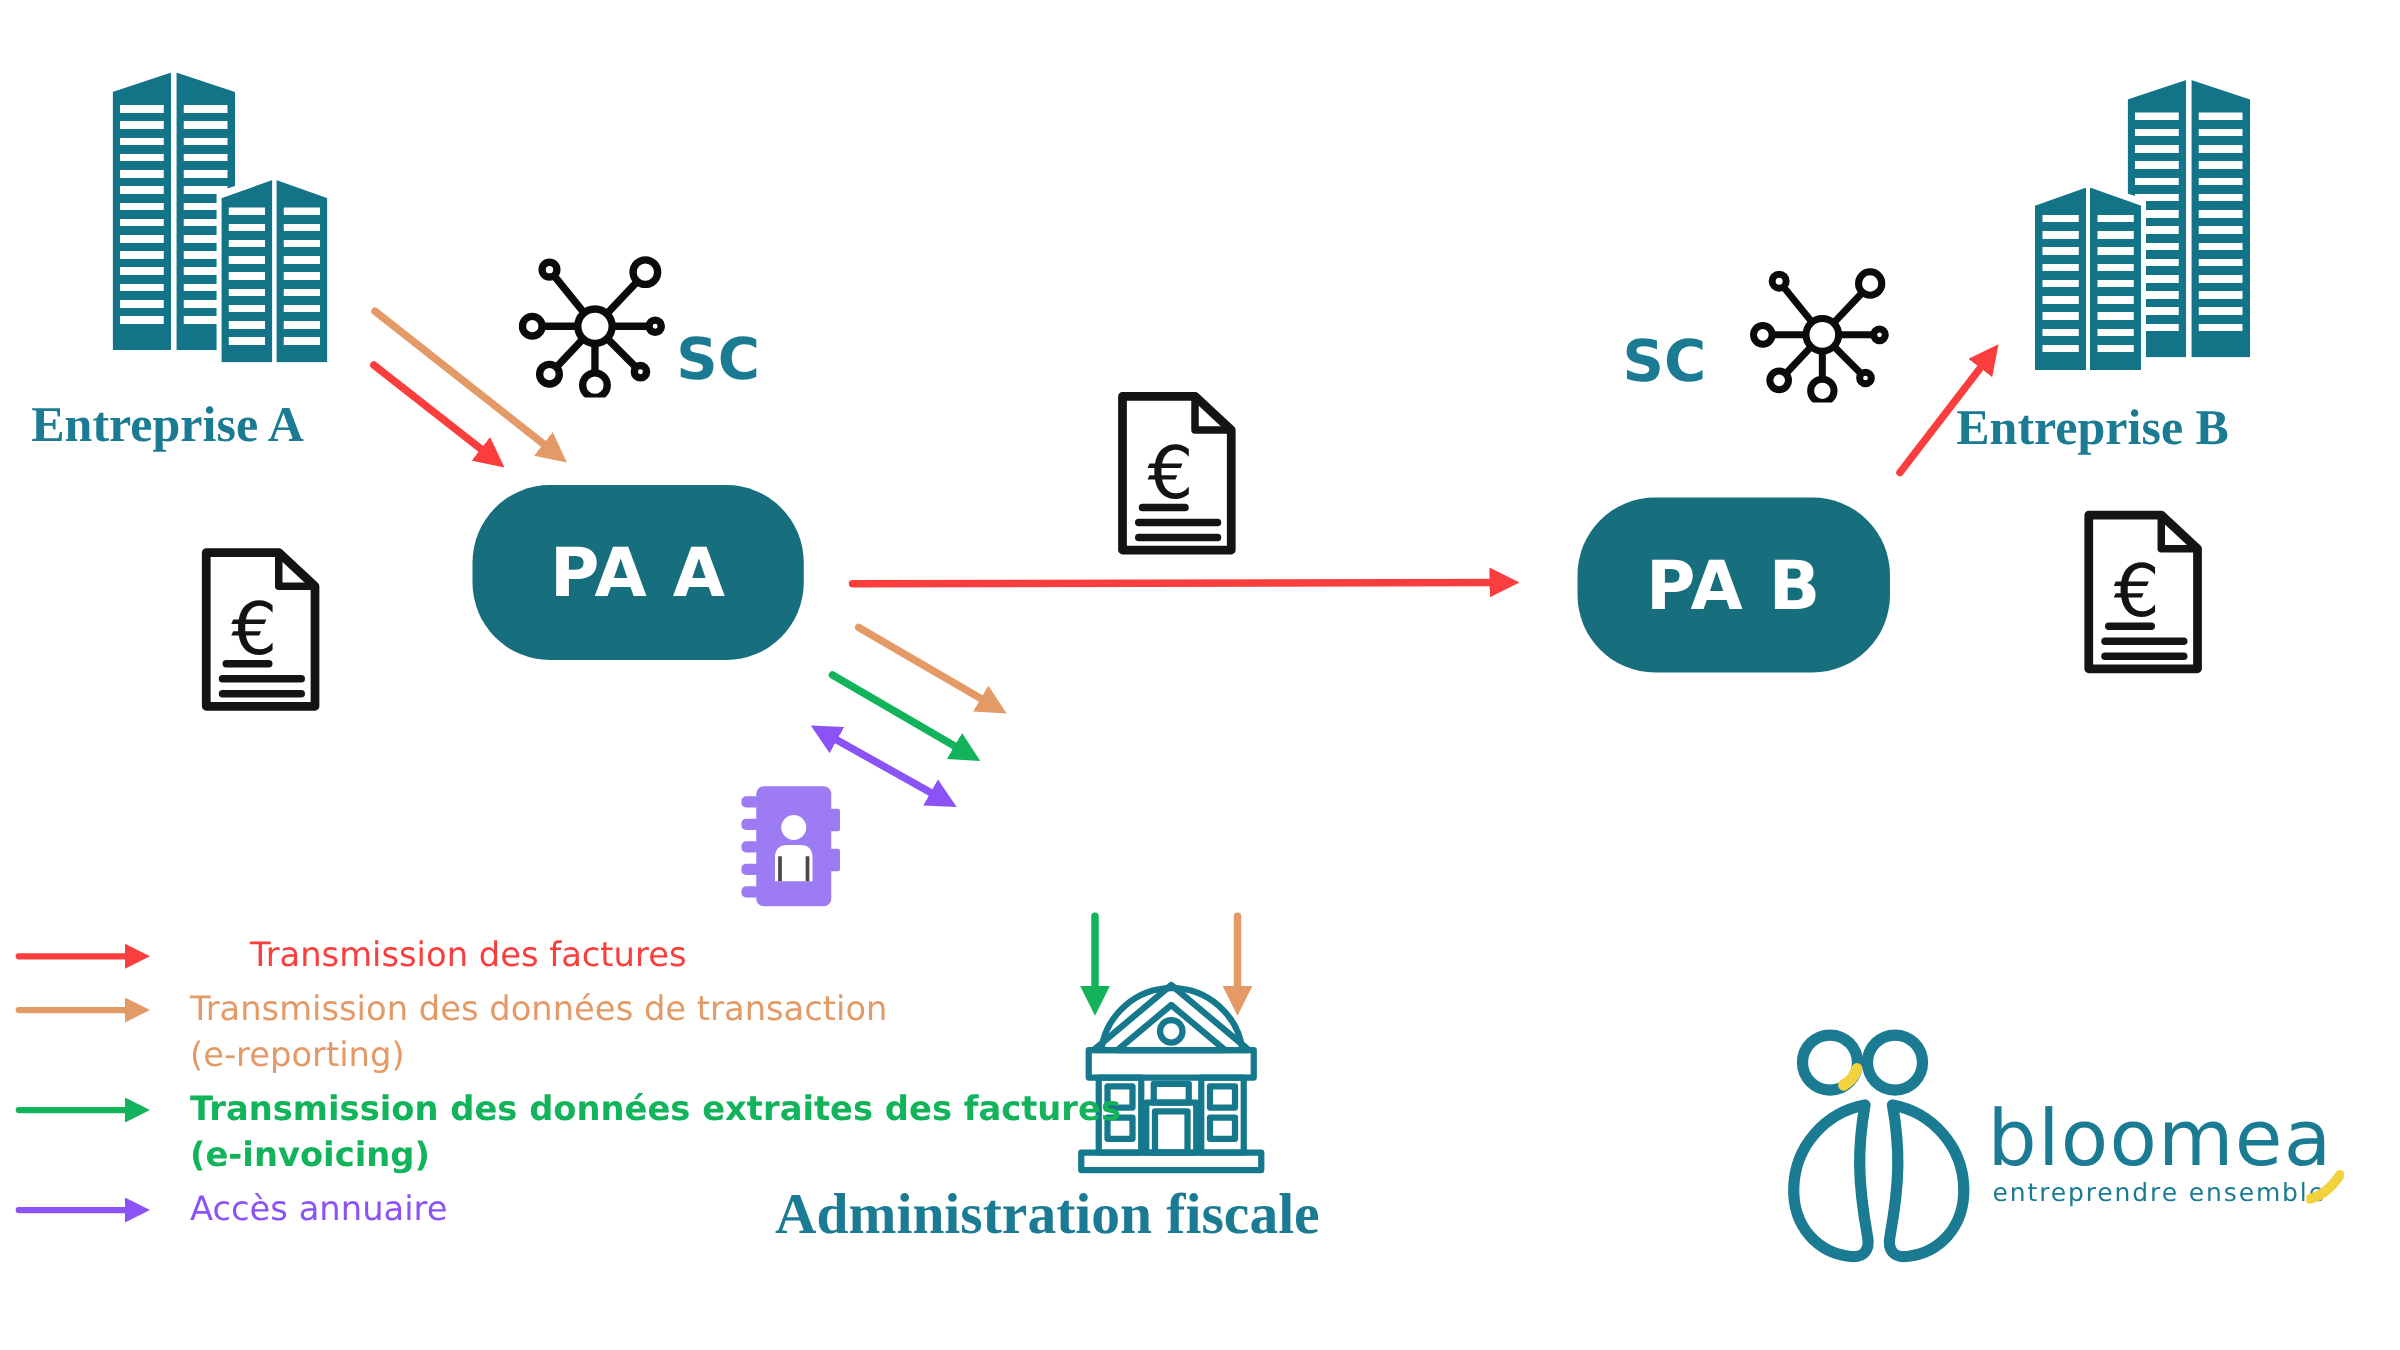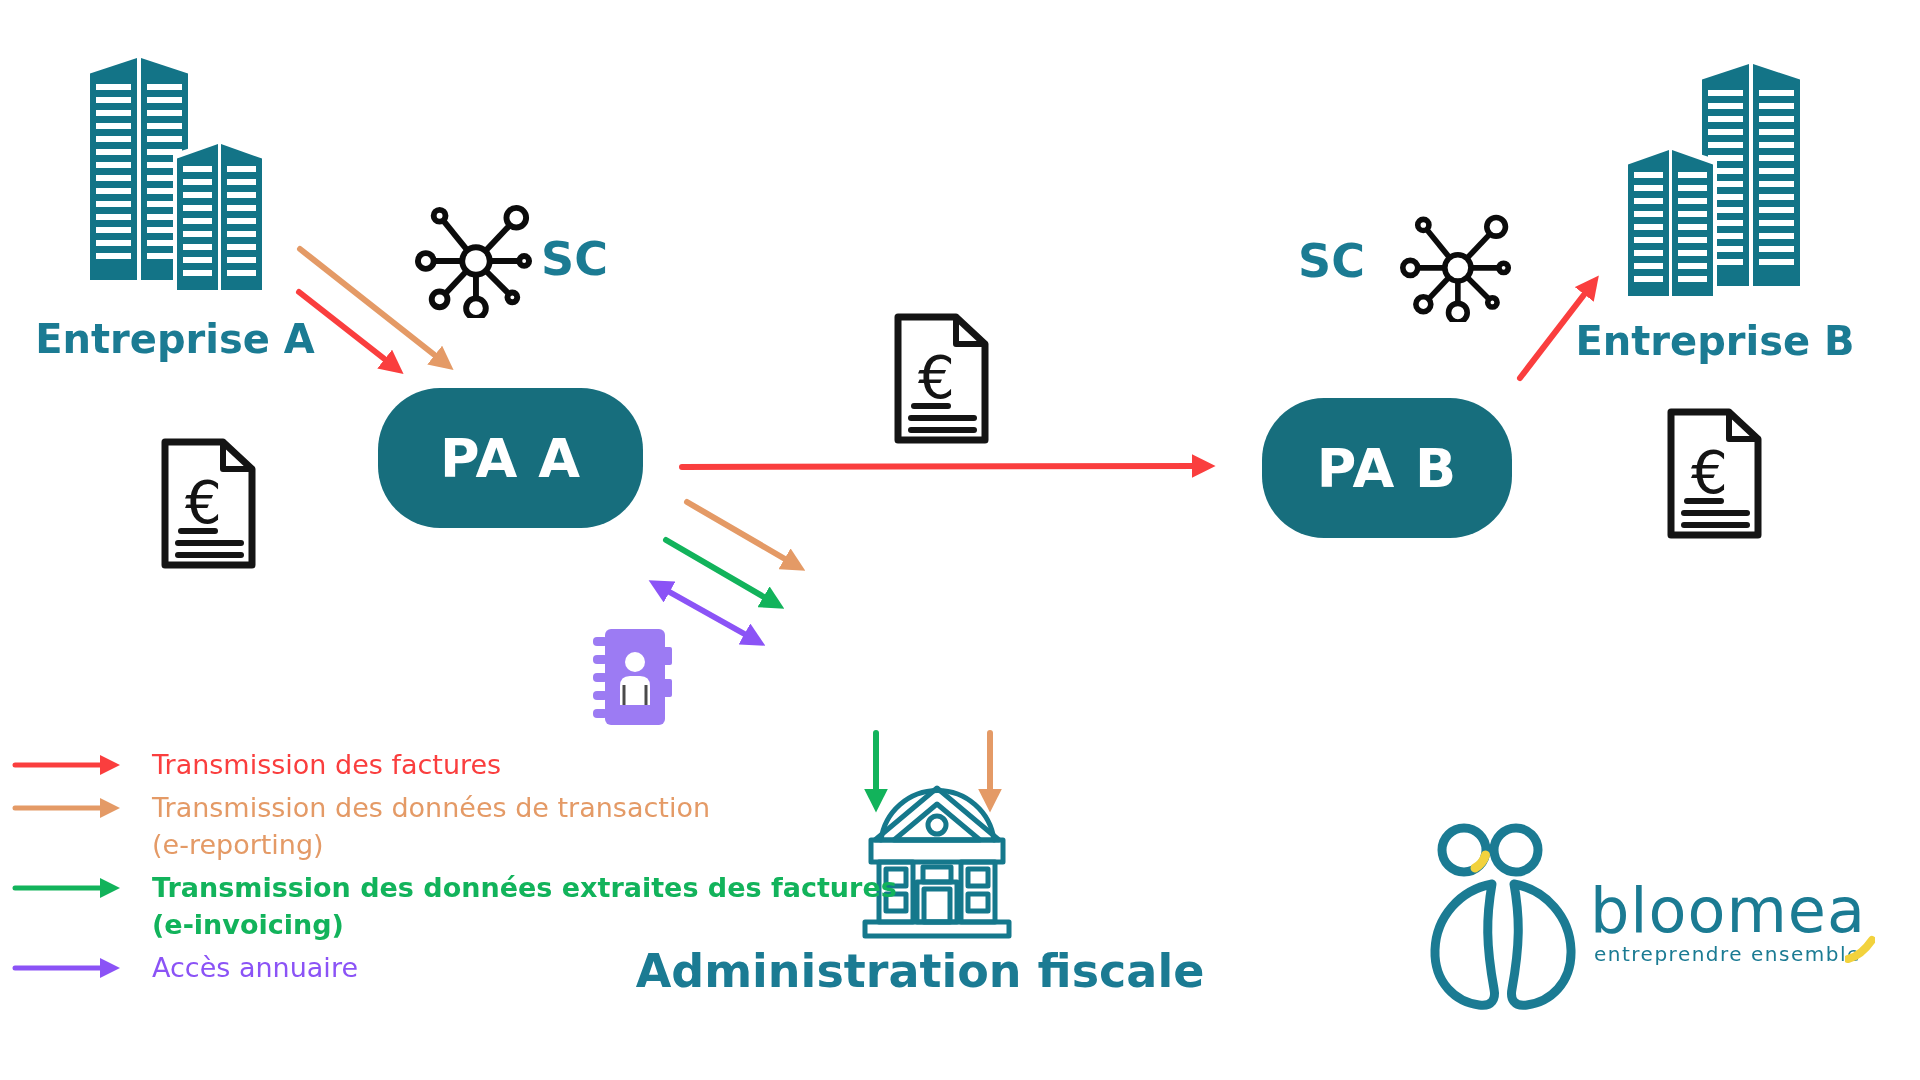--- a/index.html
+++ b/index.html
@@ -5,22 +5,22 @@
   :root{
     --teal:#176e7d; --teal-text:#1b7b93; --building:#137487; --line-teal:#15788c;
     --red:#fa3e3e; --orange:#e49a66; --green:#12b35b; --purple:#8b53f6;
     --book:#9c7bf3; --yellow:#f2d23d; --ink:#141414;
   }
   html,body{margin:0;padding:0;background:#fff;}
   .canvas{position:relative;width:1920px;height:1080px;background:#fff;overflow:hidden;
           font-family:"DejaVu Sans","Liberation Sans",sans-serif;}
   .abs{position:absolute;}
   
-  .title{position:absolute;color:var(--teal-text);font-weight:bold;font-size:40px;text-align:center;}
-  .sc-label{position:absolute;color:var(--teal-text);font-weight:bold;font-size:46px;}
+  .title{position:absolute;color:var(--teal-text);font-weight:bold;font-size:40px;text-align:left;font-family:Liberation Serif, serif;}
+  .sc-label{position:absolute;color:var(--teal-text);font-weight:bold;font-size:46px;margin-top:28px;}
   
   .node{position:absolute;background:var(--teal);border-radius:62px;display:flex;align-items:center;justify-content:center;}
   .node span{color:#fff;font-weight:bold;font-size:54px;letter-spacing:1px;}
   
   .buildings{position:absolute;width:170px;height:235px;}
   .buildings.mirror{transform:scaleX(-1);}
   .tw{position:absolute;background:var(--building);}
   .tw .win{position:absolute;left:6px;right:6px;background:repeating-linear-gradient(180deg,#fff 0 6px,rgba(0,0,0,0) 6px 13px);}
   .t1{left:0;top:10;width:47px;height:222px;clip-path:polygon(0 7%,100% 0,100% 100%,0 100%);}
   .t2{left:51px;top:10;width:47px;height:222px;clip-path:polygon(0 0,100% 7%,100% 100%,0 100%);}
@@ -31,21 +31,21 @@
   .t4{left:131px;top:86px;width:41px;height:146px;clip-path:polygon(0 0,100% 10%,100% 100%,0 100%);}
   
   svg.overlay{position:absolute;left:0;top:0;}
   .st-red{stroke:var(--red);} .st-orange{stroke:var(--orange);}
   .st-green{stroke:var(--green);} .st-purple{stroke:var(--purple);}
   .m-red{fill:var(--red);} .m-orange{fill:var(--orange);}
   .m-green{fill:var(--green);} .m-purple{fill:var(--purple);}
   .arrow{fill:none;stroke-linecap:round;}
   
   .lg-text{position:absolute;font-size:27px;line-height:30px;white-space:nowrap;}
-  .lg-red{color:var(--red);} .lg-orange{color:var(--orange);}
+  .lg-red{color:var(--red);margin-left:48px;} .lg-orange{color:var(--orange);}
   .lg-green{color:var(--green);font-weight:bold;} .lg-purple{color:var(--purple);}
   
   .wordmark{position:absolute;color:var(--teal-text);font-size:62px;letter-spacing:1px;}
   .tagline{position:absolute;color:var(--teal-text);font-size:20px;letter-spacing:1.5px;white-space:nowrap;}
   .stk{fill:none;stroke-linecap:round;stroke-linejoin:round;}
 </style>
 </head>
 <body>
 
 <div class="canvas">

